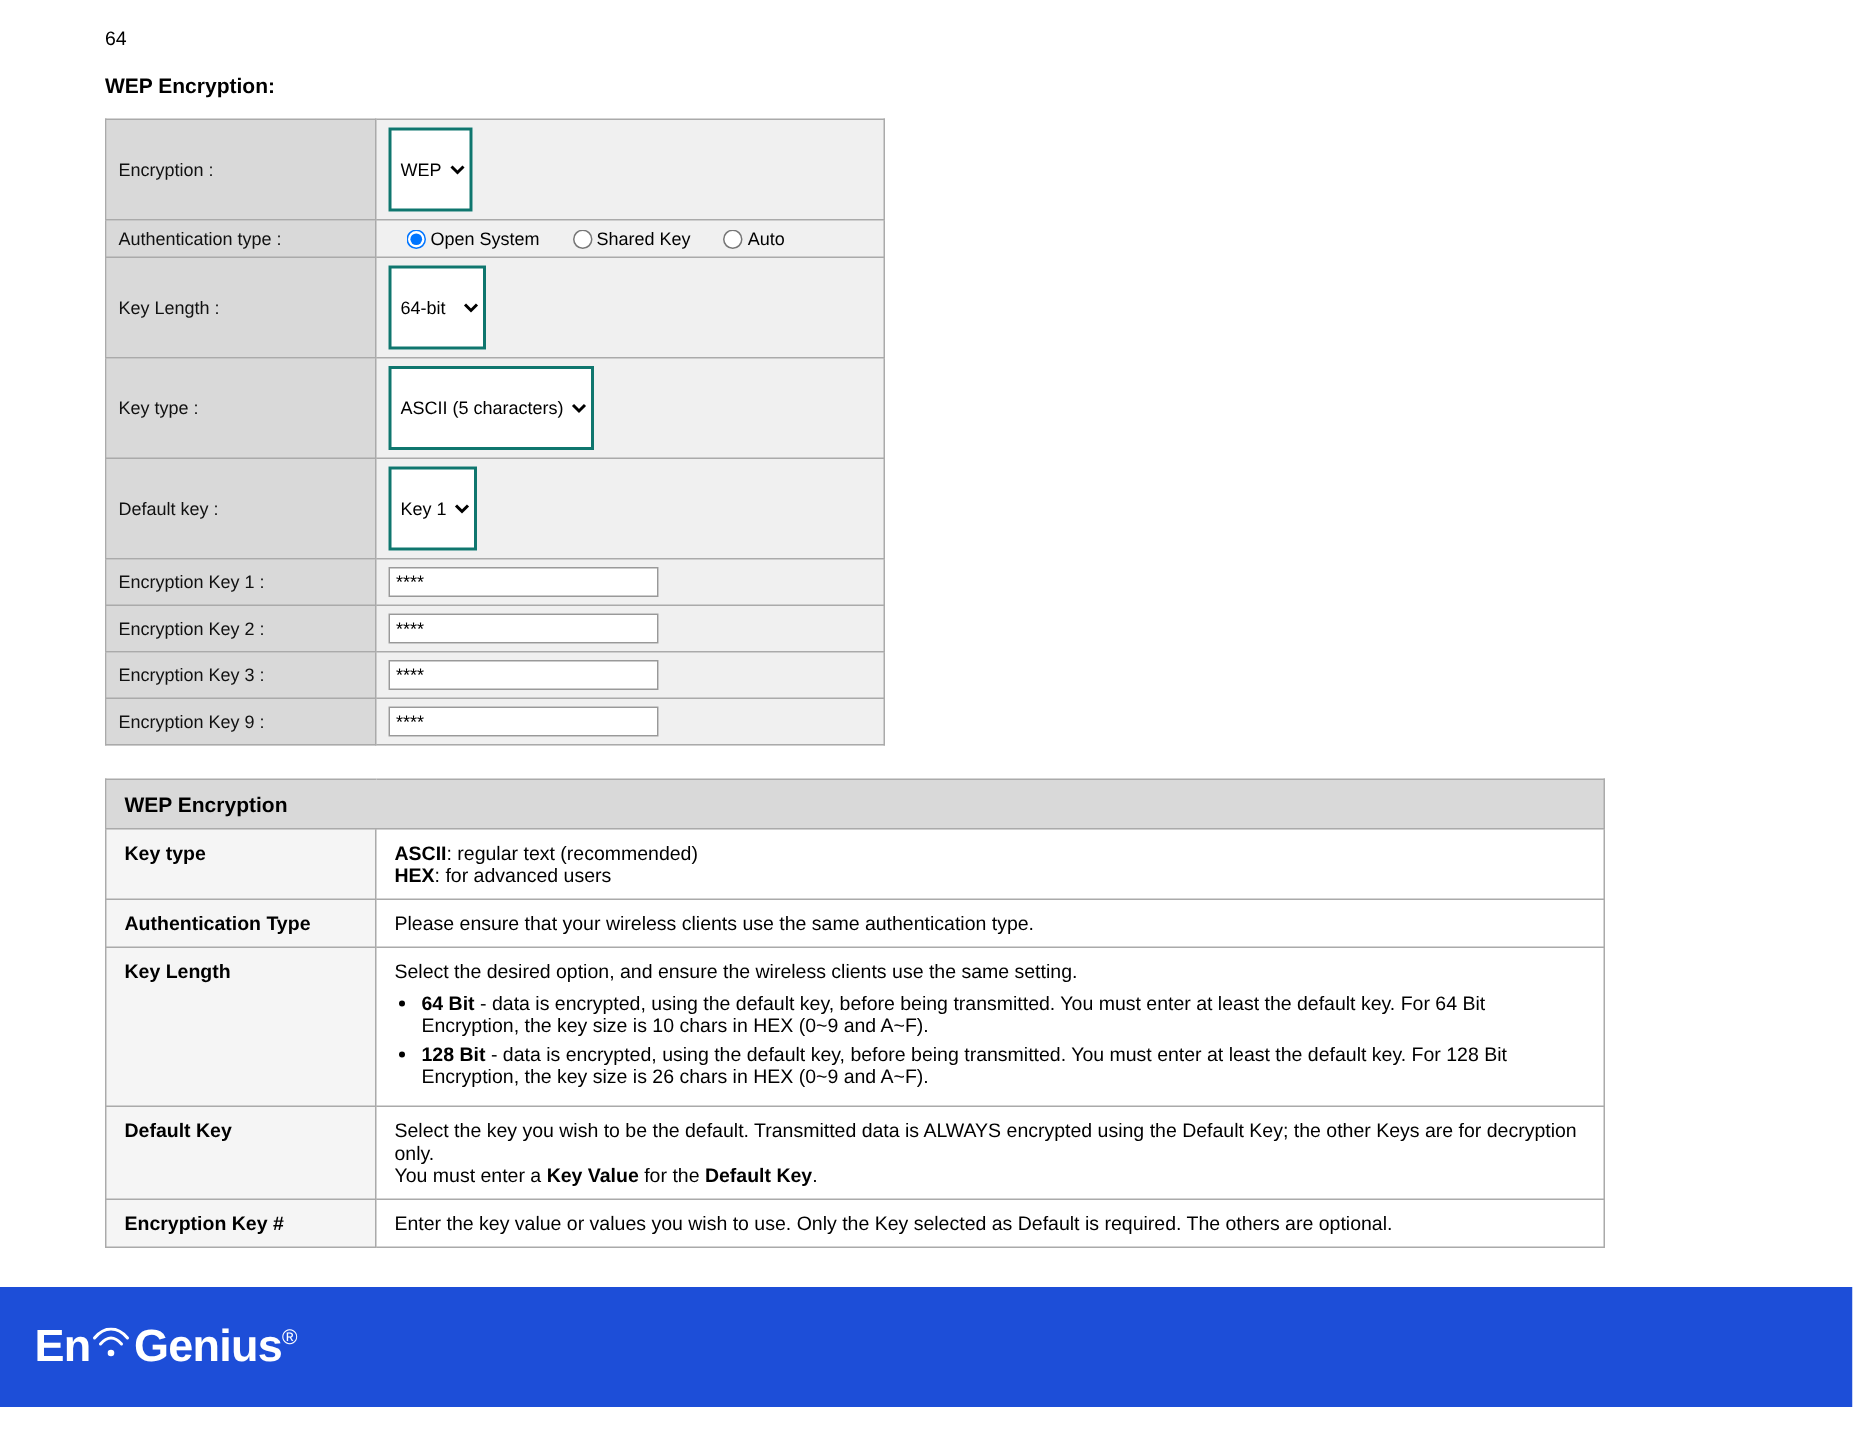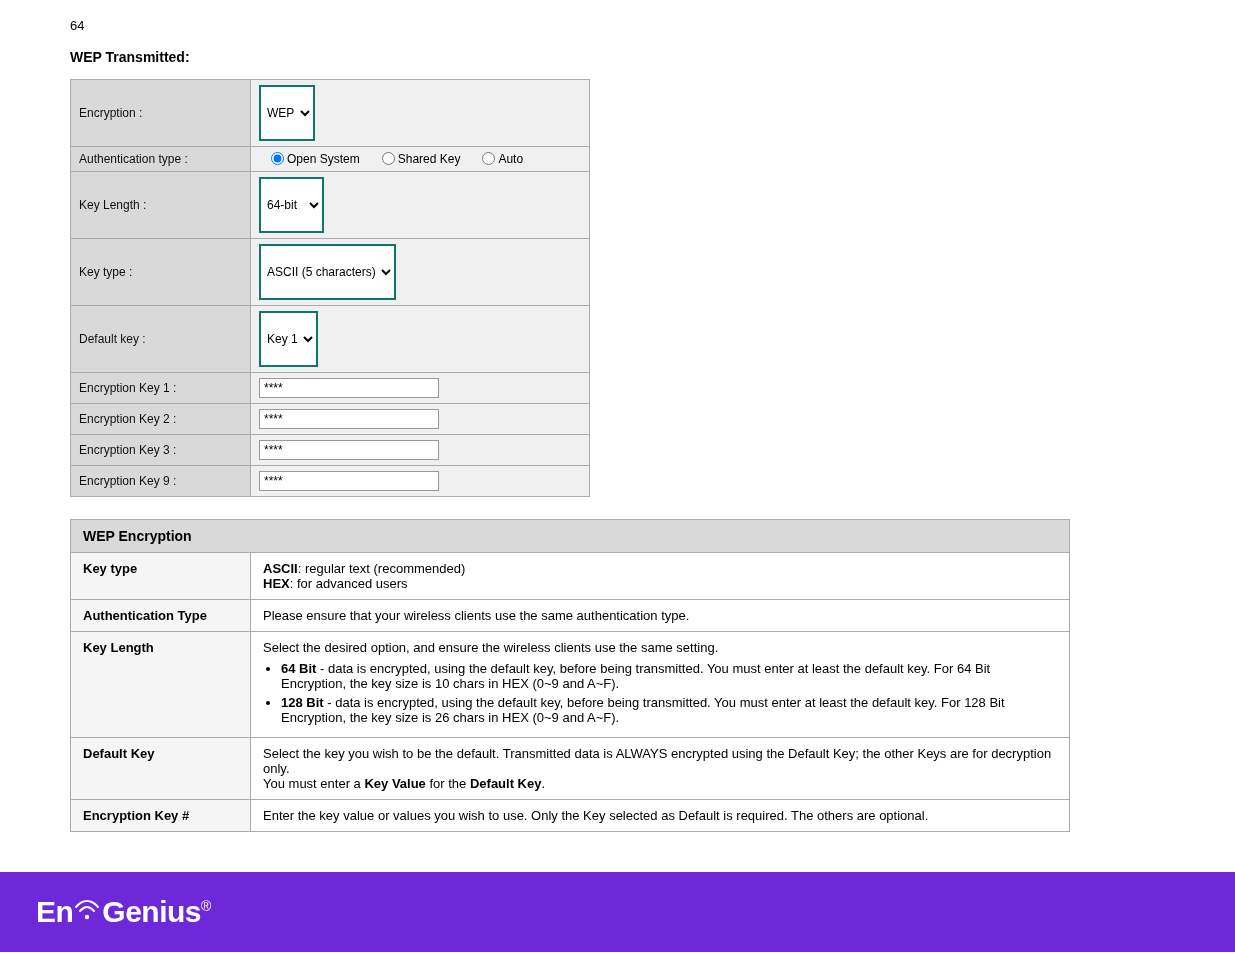--- a/index.html
+++ b/index.html
@@ -59,21 +59,21 @@
       font-size: 12px;
       background: #fff;
     }
     .radio-group {
       display: flex;
       align-items: center;
       gap: 10px;
     }
     .radio-group label {
       display: flex;
-      align-items: flex-start;
+      align-items: flex-end;
       gap: 3px;
       font-size: 12px;
       padding-left: 12px;
     }
     .radio-group input[type="radio"] {
       margin: 0;
     }
 
     
     .desc-table {
@@ -103,28 +103,28 @@
     .desc-table ul {
       margin: 6px 0 0 18px;
     }
     .desc-table ul li {
       margin-bottom: 4px;
     }
 
     
     .footer {
       position: absolute;
-      bottom: 2px;
+      bottom: 16px;
       left: 0;
       right: 0;
       height: 80px;
-      background: #6d28d9;
+      background: #1d4ed8;
       display: flex;
       align-items: center;
-      padding: 0 36px;
+      padding: 0 23px;
     }
     .engenius-logo {
       display: flex;
       align-items: center;
       gap: 0;
     }
     .logo-text {
       color: #fff;
       font-size: 30px;
       font-weight: bold;
@@ -139,21 +139,21 @@
       font-weight: normal;
     }
   </style>
 </head>
 <body>
 
 <div class="page-number">64</div>
 
 <div class="main-content">
 
-  <div class="section-title">WEP Transmitted:</div>
+  <div class="section-title">WEP Encryption:</div>
 
   <table class="wep-form-table">
     <tbody>
         <tr>
       <td class="label-cell">Encryption :</td>
       <td class="value-cell">
         <select>
           <option>WEP</option>
         </select>
       </td>

